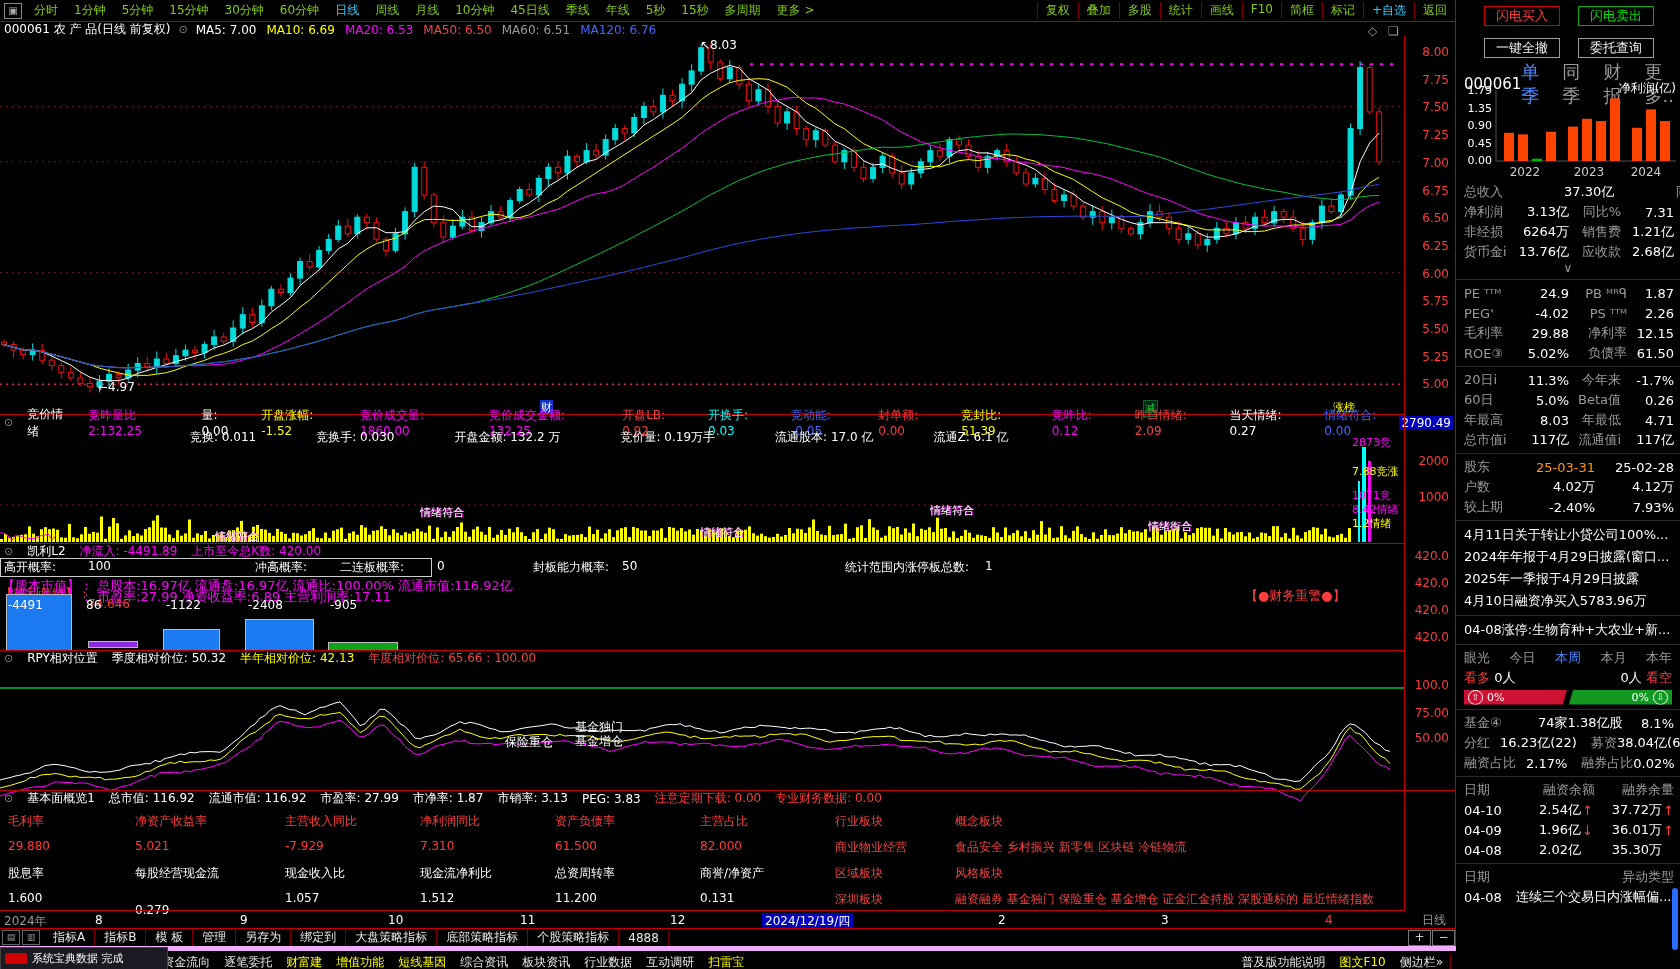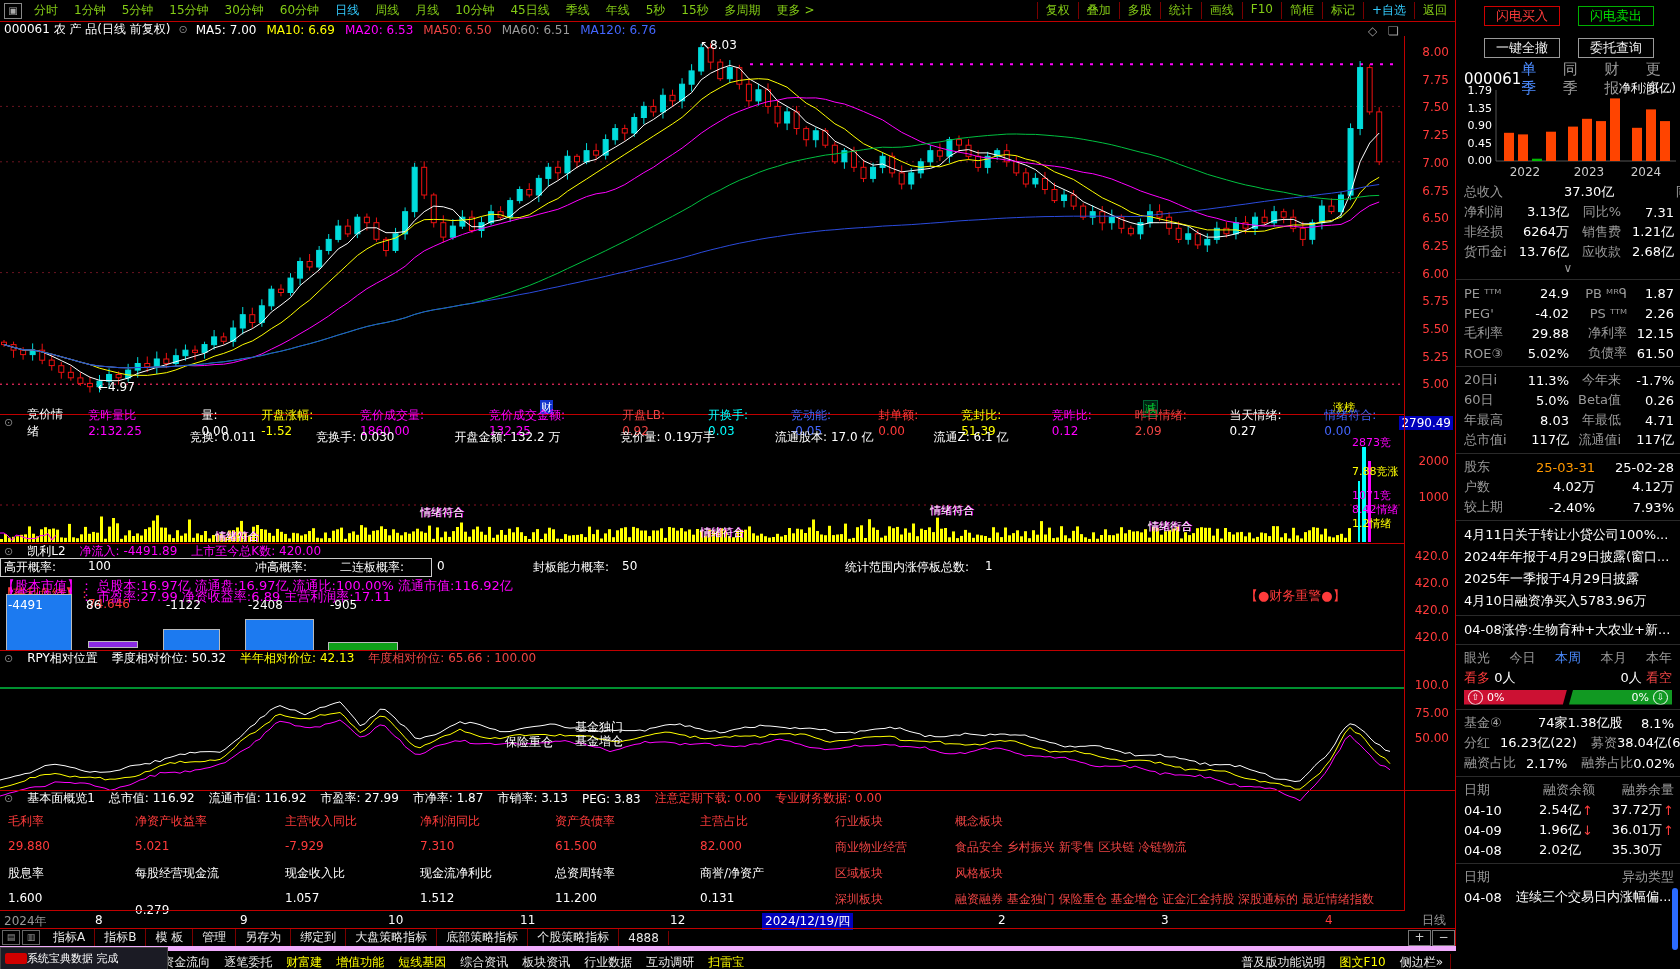--- a/index.html
+++ b/index.html
@@ -982,38 +982,38 @@
       <div class="ti ">行业数据</div>
       <div class="ti ">互动调研</div>
       <div class="ti yl">扫雷宝</div>
       <div style="flex: 1 1 0%;"></div>
       <div class="ti ">普及版功能说明</div>
       <div class="ti yl">图文F10</div>
       <div class="ti ">侧边栏»</div>
       <div class="ti c-c" style="border-left: 1px solid rgb(122, 0, 0); width: 100px; text-align: center;">证券信息速递</div>
       <div class="ti c-w" style="border-left: 1px solid rgb(122, 0, 0); width: 100px; text-align: center;">AI数据分析</div>
     </div>
-  <div class="abs" style="left:0;top:947px;width:158px;height:21px;background:#1b1b24;border:1px solid #444;display:flex;align-items:center;padding:0 4px;z-index:9">
+  <div class="abs" style="left:0;top:947px;width:158px;height:21px;background:#1b1b24;border:1px solid #444;display:flex;align-items:center;gap:5px;padding:0 4px;z-index:9">
     <span style="display:inline-block;width:22px;height:11px;background:#d00000;border-radius:2px"></span>
     <span class="c-w" style="font-size:11px;white-space:nowrap">系统宝典数据 完成</span>
   </div>
 
   <div class="vline abs" style="left:1404px;top:36px;height:874px"></div>
   <div class="vline abs" style="left:1455px;top:0;height:946px"></div>
 
   <div id="rp" class="abs">
     <div id="rp-buttons">
         <div class="btn buy" style="left: 28px; top: 6px; width: 74px;">闪电买入</div>
         <div class="btn sell" style="left: 122px; top: 6px; width: 74px;">闪电卖出</div>
         <div class="btn plain" style="left: 28px; top: 38px; width: 74px;">一键全撤</div>
         <div class="btn plain" style="left: 122px; top: 38px; width: 74px;">委托查询</div>
       </div>
     <div class="abs row" style="left:8px;top:60px;width:210px;justify-content:space-between">
       <span class="c-w" style="font-size:15px">000061</span>
-      <span id="rp-tabs" class="row" style="gap:20px;font-size:15px">
+      <span id="rp-tabs" class="row" style="gap:20px;font-size:18px">
           <div class="c-bl">单季</div>
           <div class="c-gy">同季</div>
           <div class="c-gy">财报</div>
           <div class="c-gy">更多..</div>
         </span>
     </div>
     <div id="fin-chart" class="abs" style="left:0;top:80px;width:224px;height:100px">
         <svg width="224" height="100" viewBox="0 0 224 100">
           <text x="220" y="12" fill="#fff" font-size="12" text-anchor="end">净利润(亿)</text>
           <text x="36" y="14" fill="#fff" font-size="11" text-anchor="end">1.79</text>

